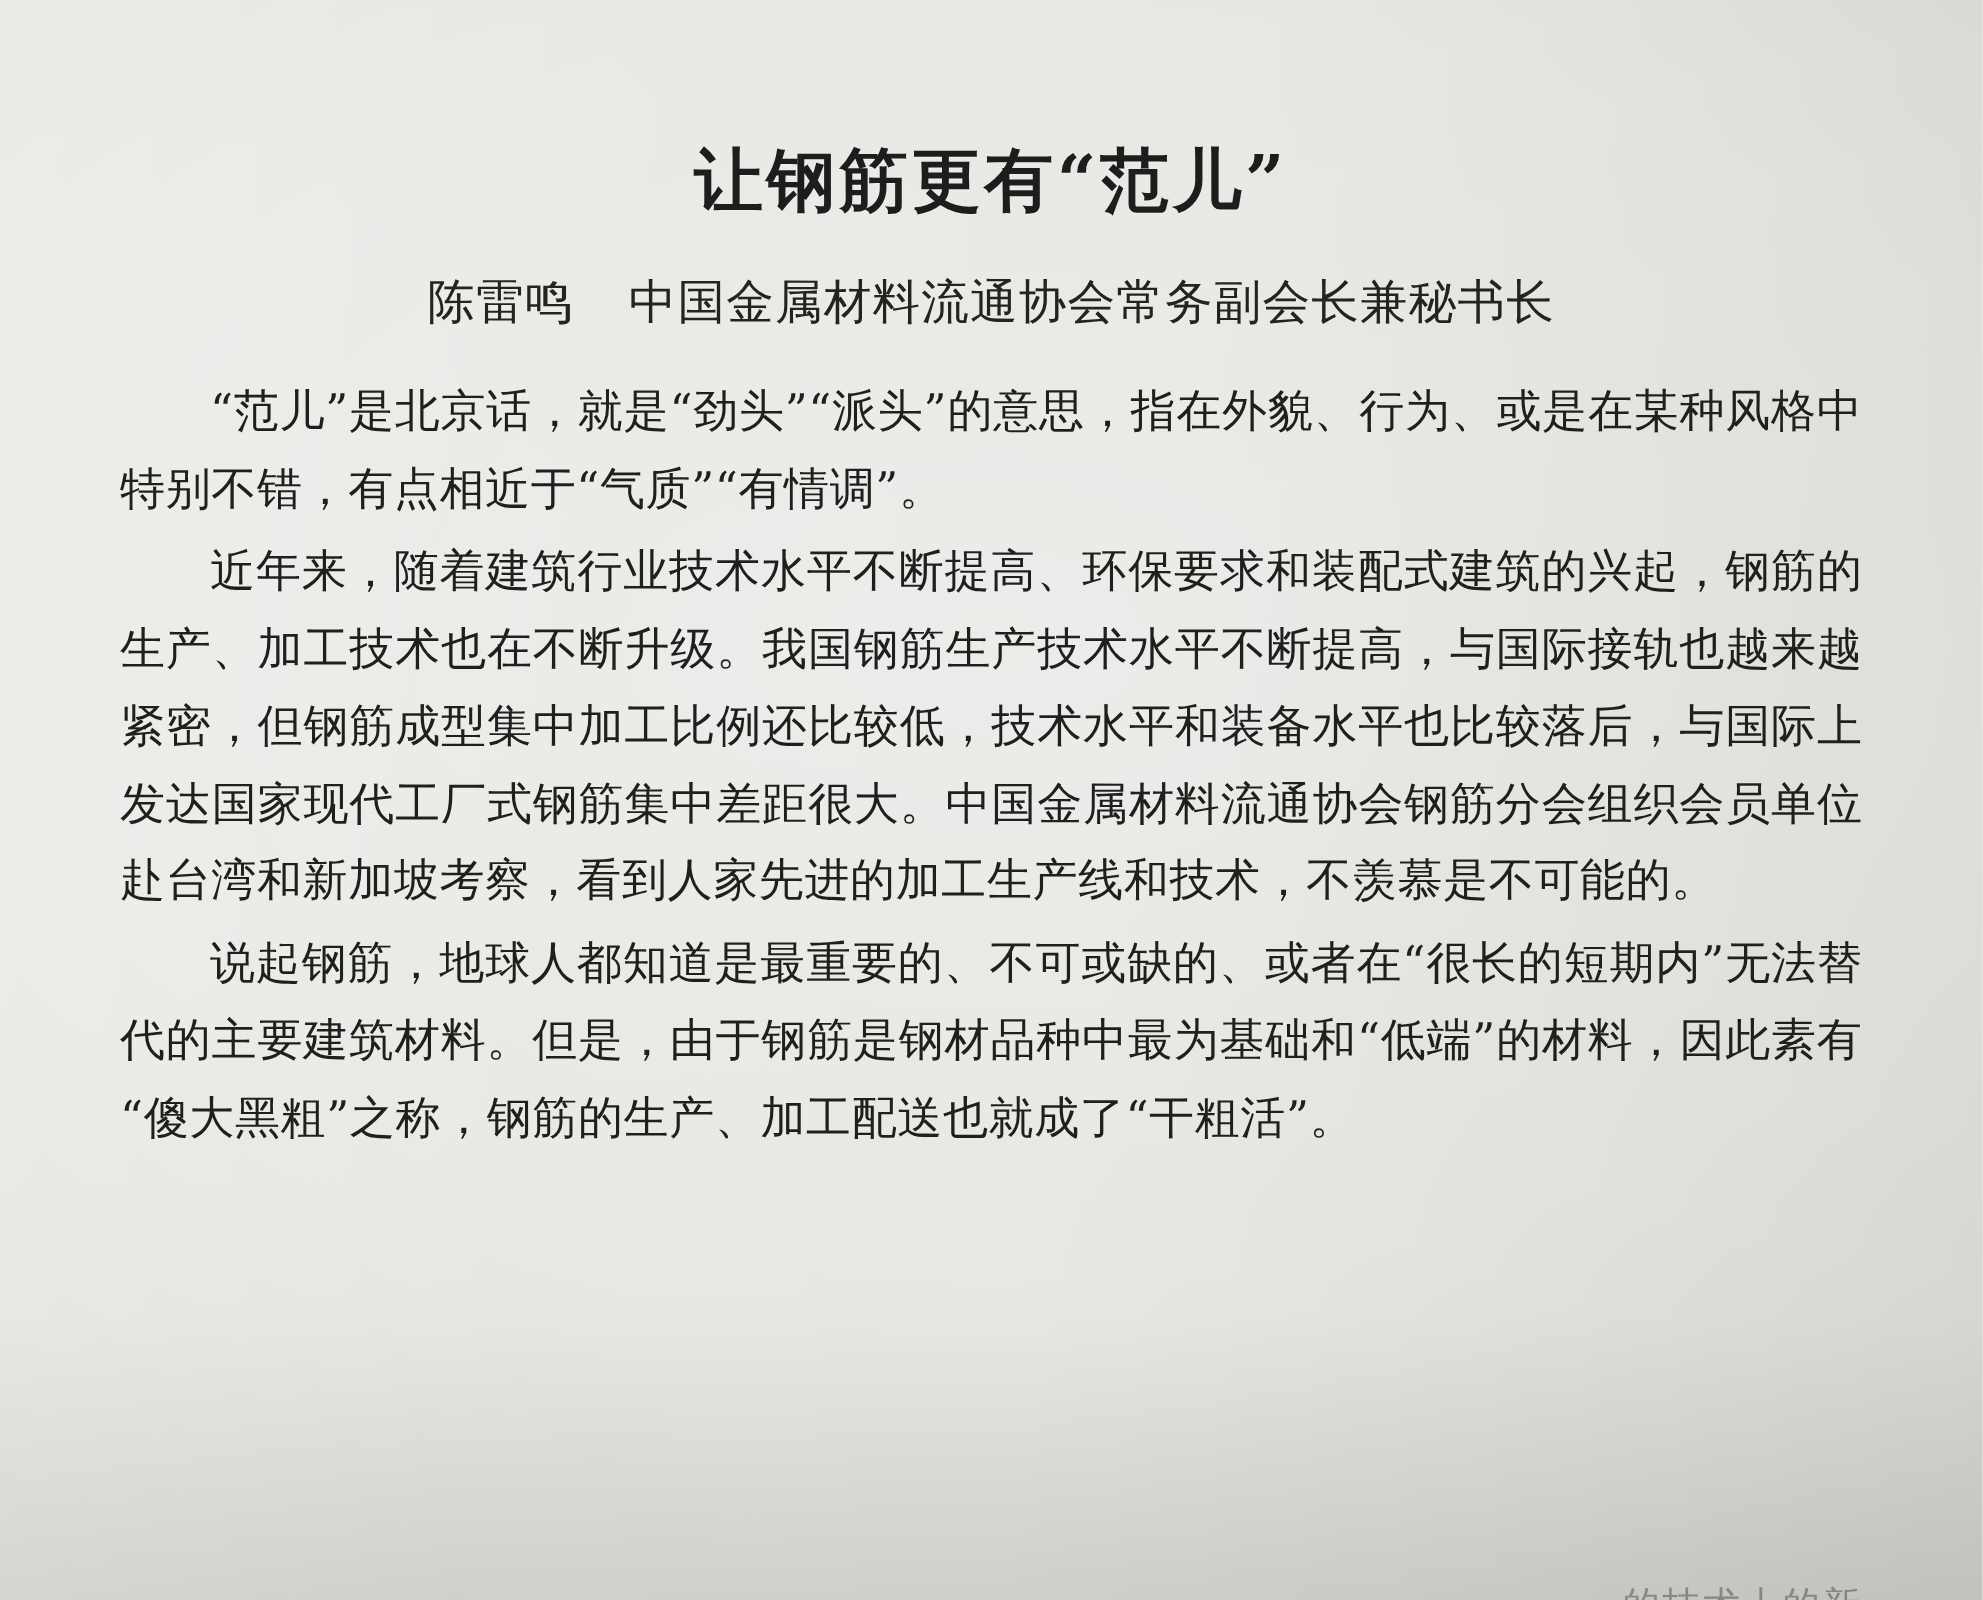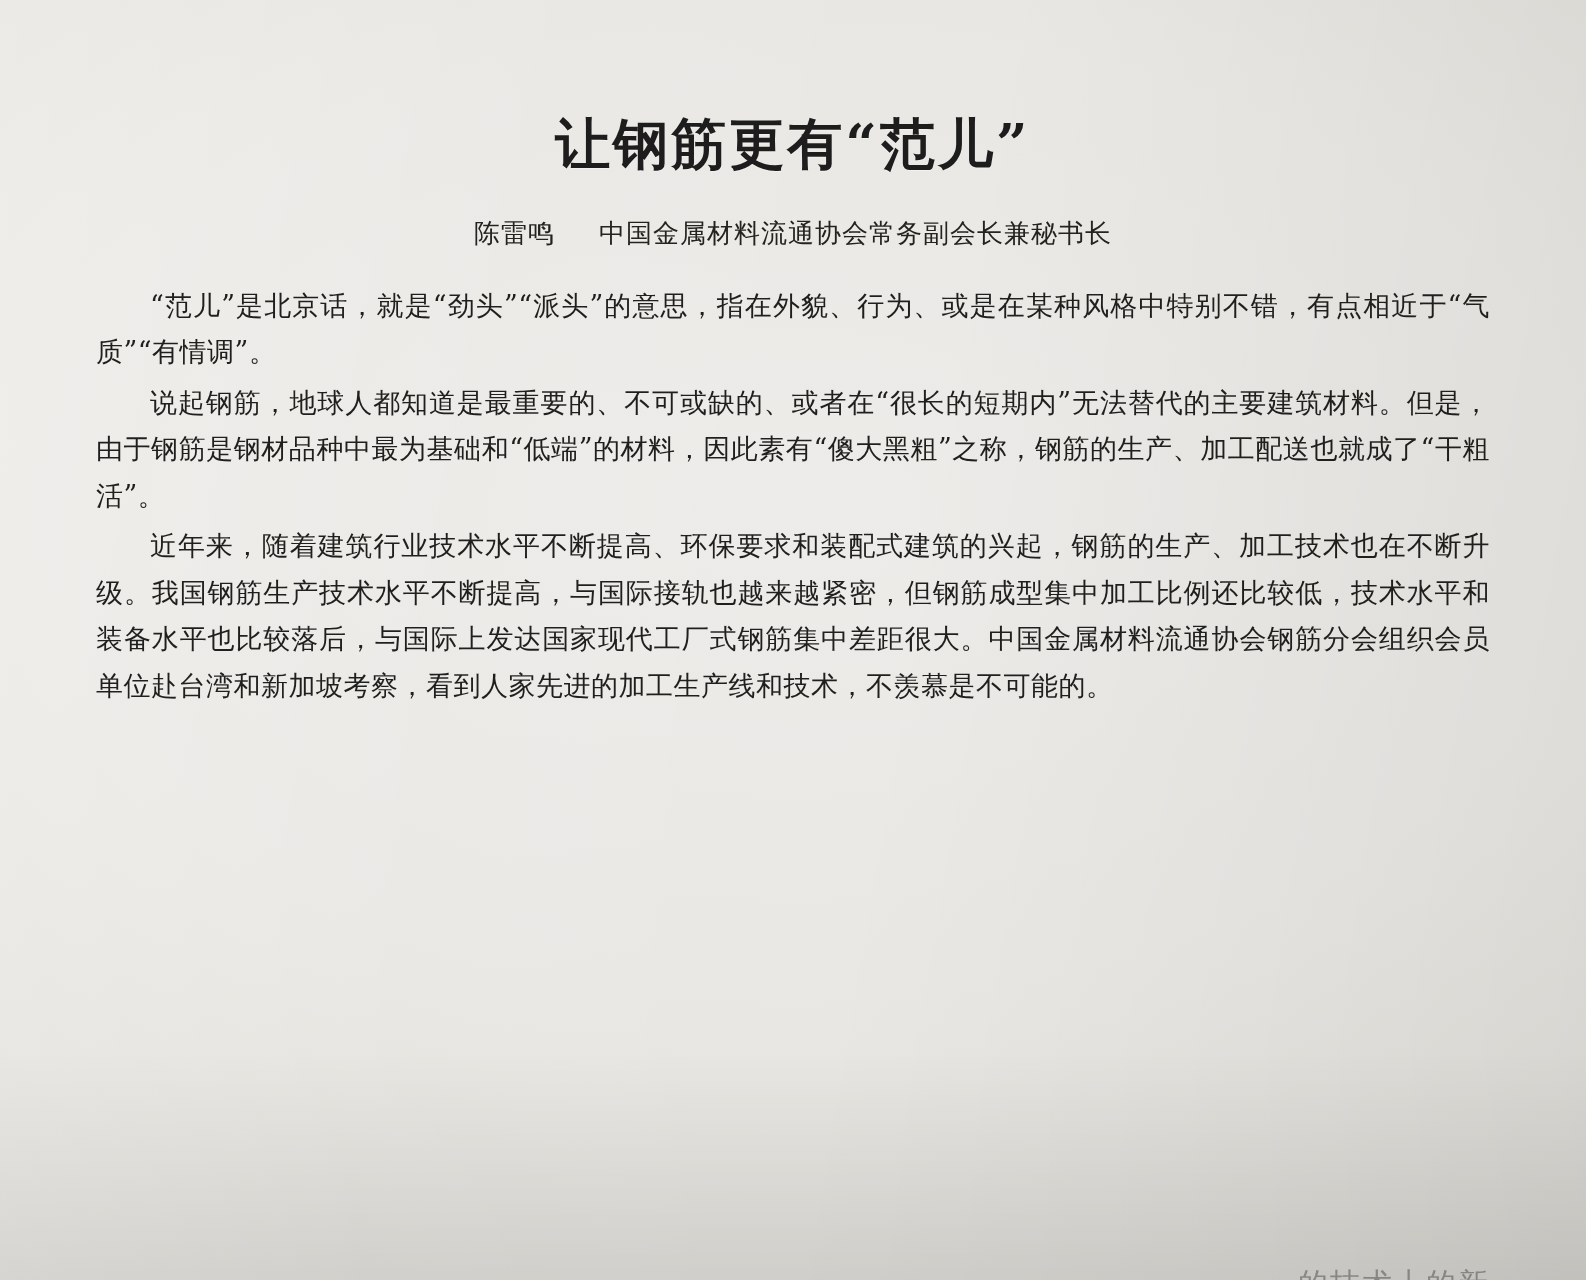--- a/index.html
+++ b/index.html
@@ -45,31 +45,31 @@
     font-weight: bold;
     letter-spacing: 3px;
     color: #1d1d1d;
     margin: 0 0 34px 0;
     font-family: "DejaVu Serif", "Liberation Serif", serif;
     text-shadow: 0 1px 0 rgba(255,255,255,0.35);
   }
 
   .byline {
     text-align: center;
-    font-size: 26px;
+    font-size: 38px;
     color: #24241f;
     margin: 0 0 32px 0;
     letter-spacing: 1px;
   }
   .byline .author {
     margin-right: 44px;
   }
 
   .para {
-    font-size: 27px;
+    font-size: 36px;
     line-height: 1.72;
     color: #1f1f1d;
     text-align: justify;
     text-justify: inter-ideograph;
     margin: 0 0 4px 0;
     text-indent: 2em;
     letter-spacing: 0.5px;
   }
 
   
@@ -93,21 +93,21 @@
   <div class="content">
 
     <h1 class="doc-title">让钢筋更有“范儿”</h1>
 
     <div class="byline">
       <span class="author">陈雷鸣</span><span>中国金属材料流通协会常务副会长兼秘书长</span>
     </div>
 
     <p class="para">“范儿”是北京话，就是“劲头”“派头”的意思，指在外貌、行为、或是在某种风格中特别不错，有点相近于“气质”“有情调”。</p>
 
+    <p class="para">近年来，随着建筑行业技术水平不断提高、环保要求和装配式建筑的兴起，钢筋的生产、加工技术也在不断升级。我国钢筋生产技术水平不断提高，与国际接轨也越来越紧密，但钢筋成型集中加工比例还比较低，技术水平和装备水平也比较落后，与国际上发达国家现代工厂式钢筋集中差距很大。中国金属材料流通协会钢筋分会组织会员单位赴台湾和新加坡考察，看到人家先进的加工生产线和技术，不羡慕是不可能的。</p>
+
     <p class="para">说起钢筋，地球人都知道是最重要的、不可或缺的、或者在“很长的短期内”无法替代的主要建筑材料。但是，由于钢筋是钢材品种中最为基础和“低端”的材料，因此素有“傻大黑粗”之称，钢筋的生产、加工配送也就成了“干粗活”。</p>
-
-    <p class="para">近年来，随着建筑行业技术水平不断提高、环保要求和装配式建筑的兴起，钢筋的生产、加工技术也在不断升级。我国钢筋生产技术水平不断提高，与国际接轨也越来越紧密，但钢筋成型集中加工比例还比较低，技术水平和装备水平也比较落后，与国际上发达国家现代工厂式钢筋集中差距很大。中国金属材料流通协会钢筋分会组织会员单位赴台湾和新加坡考察，看到人家先进的加工生产线和技术，不羡慕是不可能的。</p>
 
 
   </div>
 
   <div class="bottom-cut">的技术上的新</div>
 </div>
 
 </body></html>

